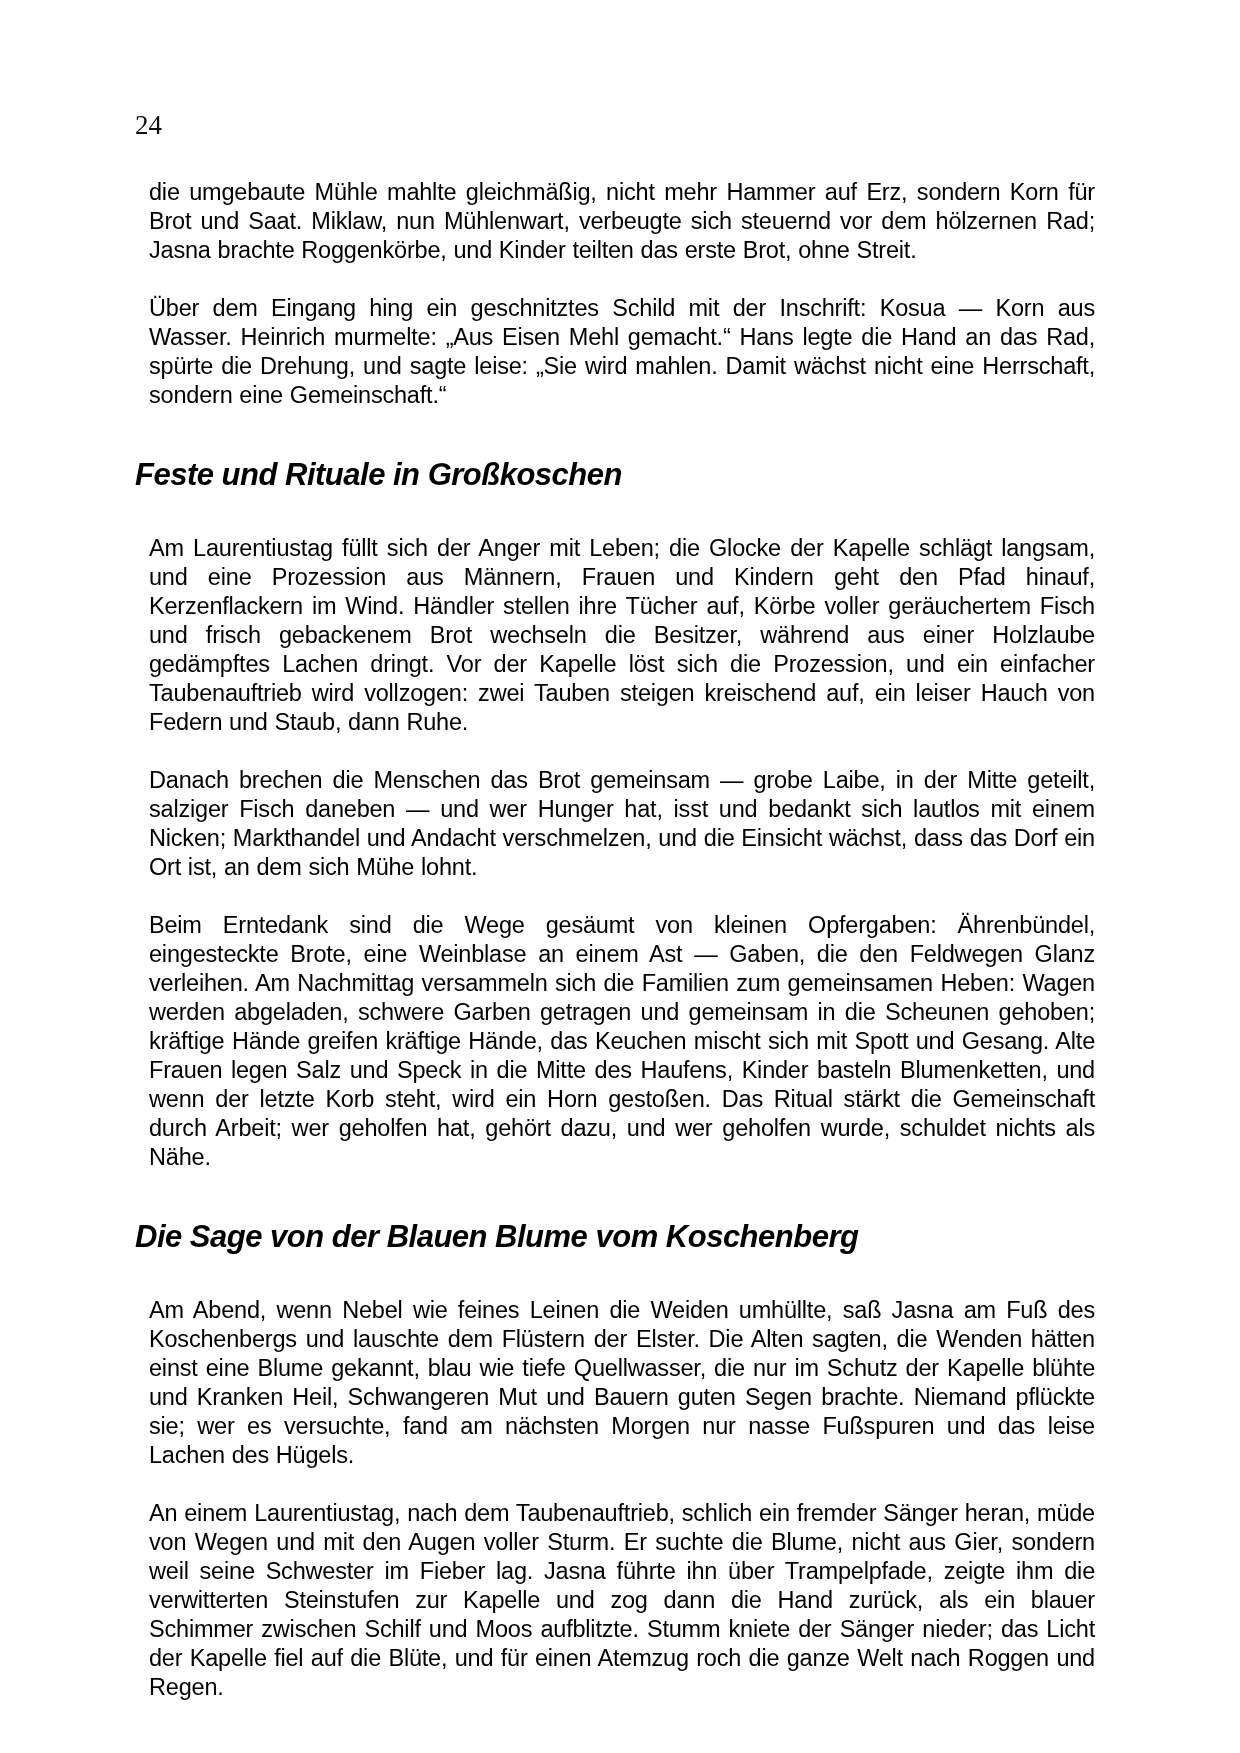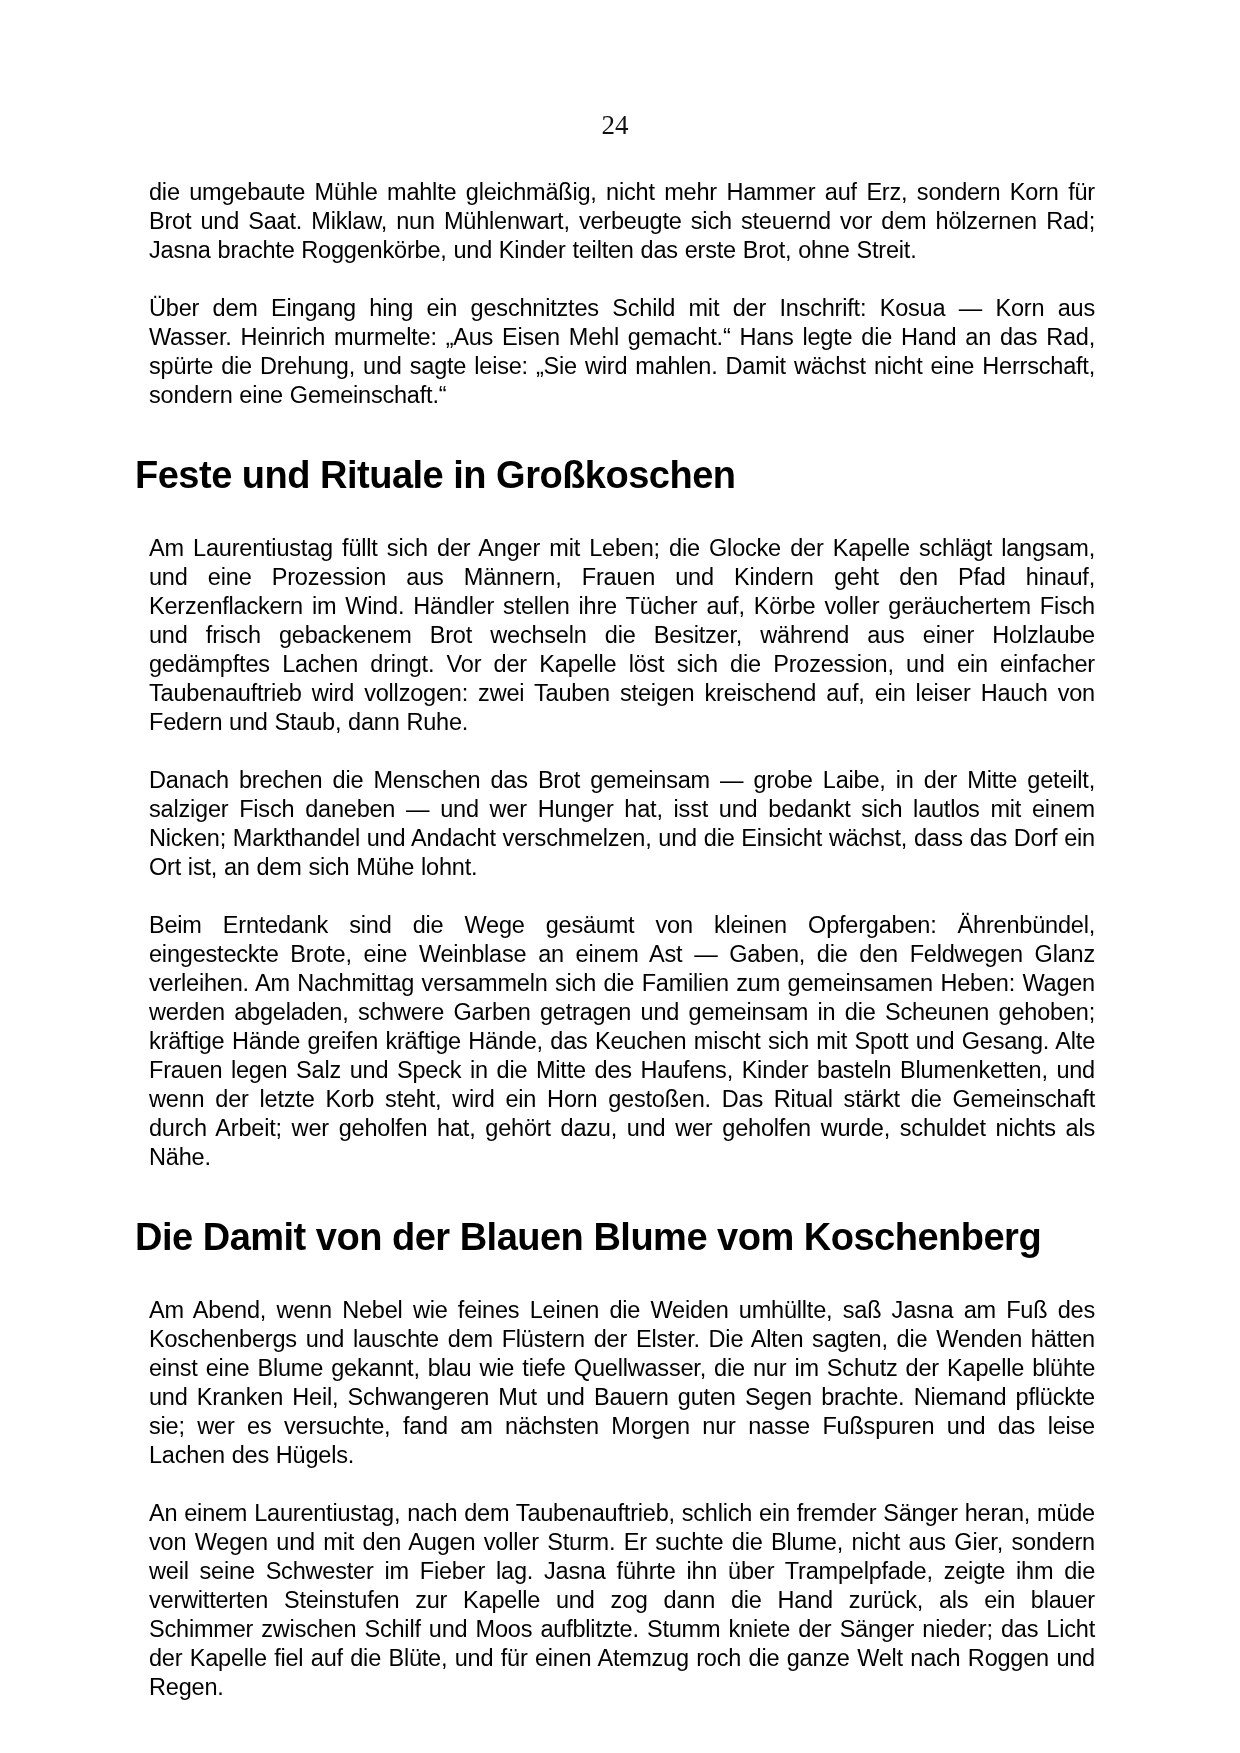--- a/index.html
+++ b/index.html
@@ -12,39 +12,40 @@
     width: 1240px;
     height: 1753px;
     background: #ffffff;
     box-sizing: border-box;
     padding: 110px 145px 0 135px;
     color: #000000;
     font-family: "Liberation Sans", sans-serif;
     overflow: hidden;
   }
   .page-number {
-    text-align: center;
+    text-align: left;
     font-family: "Liberation Serif", serif;
     font-size: 27px;
     line-height: 30px;
     margin: 0 0 38px 0;
     color: #111111;
   }
   .para {
     font-size: 23.5px;
     line-height: 29px;
     text-align: justify;
     letter-spacing: -0.2px;
     word-spacing: 0.5px;
     margin: 0 0 29px 14px;
   }
   .section-heading {
-    font-size: 38px;
+    font-size: 31px;
     line-height: 36px;
     font-weight: bold;
+    font-style: italic;
     letter-spacing: -0.5px;
     margin: 47px 0 41px 0;
   }
 </style>
 </head>
 <body>
 
 <div class="page">
 
   <div class="page-number">24</div>
@@ -54,19 +55,19 @@
   <p class="para">Über dem Eingang hing ein geschnitztes Schild mit der Inschrift: Kosua — Korn aus Wasser. Heinrich murmelte: „Aus Eisen Mehl gemacht.“ Hans legte die Hand an das Rad, spürte die Drehung, und sagte leise: „Sie wird mahlen. Damit wächst nicht eine Herrschaft, sondern eine Gemeinschaft.“</p>
 
   <h2 class="section-heading">Feste und Rituale in Großkoschen</h2>
 
   <p class="para">Am Laurentiustag füllt sich der Anger mit Leben; die Glocke der Kapelle schlägt langsam, und eine Prozession aus Männern, Frauen und Kindern geht den Pfad hinauf, Kerzenflackern im Wind. Händler stellen ihre Tücher auf, Körbe voller geräuchertem Fisch und frisch gebackenem Brot wechseln die Besitzer, während aus einer Holzlaube gedämpftes Lachen dringt. Vor der Kapelle löst sich die Prozession, und ein einfacher Taubenauftrieb wird vollzogen: zwei Tauben steigen kreischend auf, ein leiser Hauch von Federn und Staub, dann Ruhe.</p>
 
   <p class="para">Danach brechen die Menschen das Brot gemeinsam — grobe Laibe, in der Mitte geteilt, salziger Fisch daneben — und wer Hunger hat, isst und bedankt sich lautlos mit einem Nicken; Markthandel und Andacht verschmelzen, und die Einsicht wächst, dass das Dorf ein Ort ist, an dem sich Mühe lohnt.</p>
 
   <p class="para">Beim Erntedank sind die Wege gesäumt von kleinen Opfergaben: Ährenbündel, eingesteckte Brote, eine Weinblase an einem Ast — Gaben, die den Feldwegen Glanz verleihen. Am Nachmittag versammeln sich die Familien zum gemeinsamen Heben: Wagen werden abgeladen, schwere Garben getragen und gemeinsam in die Scheunen gehoben; kräftige Hände greifen kräftige Hände, das Keuchen mischt sich mit Spott und Gesang. Alte Frauen legen Salz und Speck in die Mitte des Haufens, Kinder basteln Blumenketten, und wenn der letzte Korb steht, wird ein Horn gestoßen. Das Ritual stärkt die Gemeinschaft durch Arbeit; wer geholfen hat, gehört dazu, und wer geholfen wurde, schuldet nichts als Nähe.</p>
 
-  <h2 class="section-heading">Die Damit von der Blauen Blume vom Koschenberg</h2>
+  <h2 class="section-heading">Die Sage von der Blauen Blume vom Koschenberg</h2>
 
   <p class="para">Am Abend, wenn Nebel wie feines Leinen die Weiden umhüllte, saß Jasna am Fuß des Koschenbergs und lauschte dem Flüstern der Elster. Die Alten sagten, die Wenden hätten einst eine Blume gekannt, blau wie tiefe Quellwasser, die nur im Schutz der Kapelle blühte und Kranken Heil, Schwangeren Mut und Bauern guten Segen brachte. Niemand pflückte sie; wer es versuchte, fand am nächsten Morgen nur nasse Fußspuren und das leise Lachen des Hügels.</p>
 
   <p class="para">An einem Laurentiustag, nach dem Taubenauftrieb, schlich ein fremder Sänger heran, müde von Wegen und mit den Augen voller Sturm. Er suchte die Blume, nicht aus Gier, sondern weil seine Schwester im Fieber lag. Jasna führte ihn über Trampelpfade, zeigte ihm die verwitterten Steinstufen zur Kapelle und zog dann die Hand zurück, als ein blauer Schimmer zwischen Schilf und Moos aufblitzte. Stumm kniete der Sänger nieder; das Licht der Kapelle fiel auf die Blüte, und für einen Atemzug roch die ganze Welt nach Roggen und Regen.</p>
 
 </div>
 
 </body></html>

